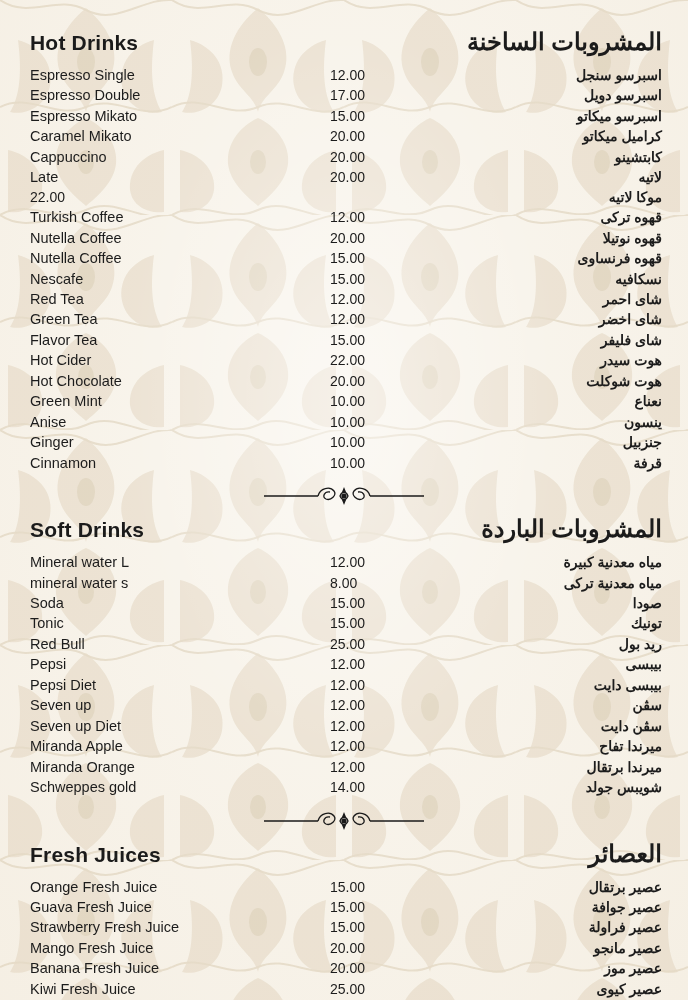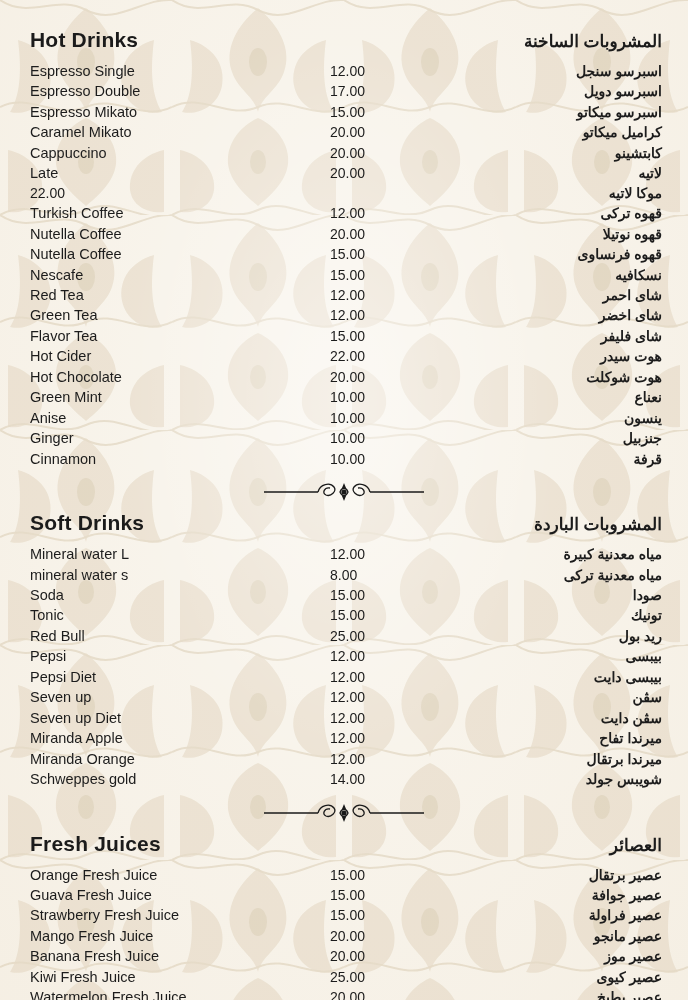--- a/index.html
+++ b/index.html
@@ -56,21 +56,21 @@
     align-items: baseline;
     padding: 0 26px 0 30px;
   }
   .section-title-en {
     font-size: 21px;
     font-weight: bold;
     color: #1b1b1b;
     letter-spacing: 0.2px;
   }
   .section-title-ar {
-    font-size: 17px;
+    font-size: 24px;
     font-weight: bold;
     color: #1b1b1b;
     direction: rtl;
   }
 
   .items {
     margin-top: 9px;
     padding: 0 18px 0 30px;
   }
   .item-row {

